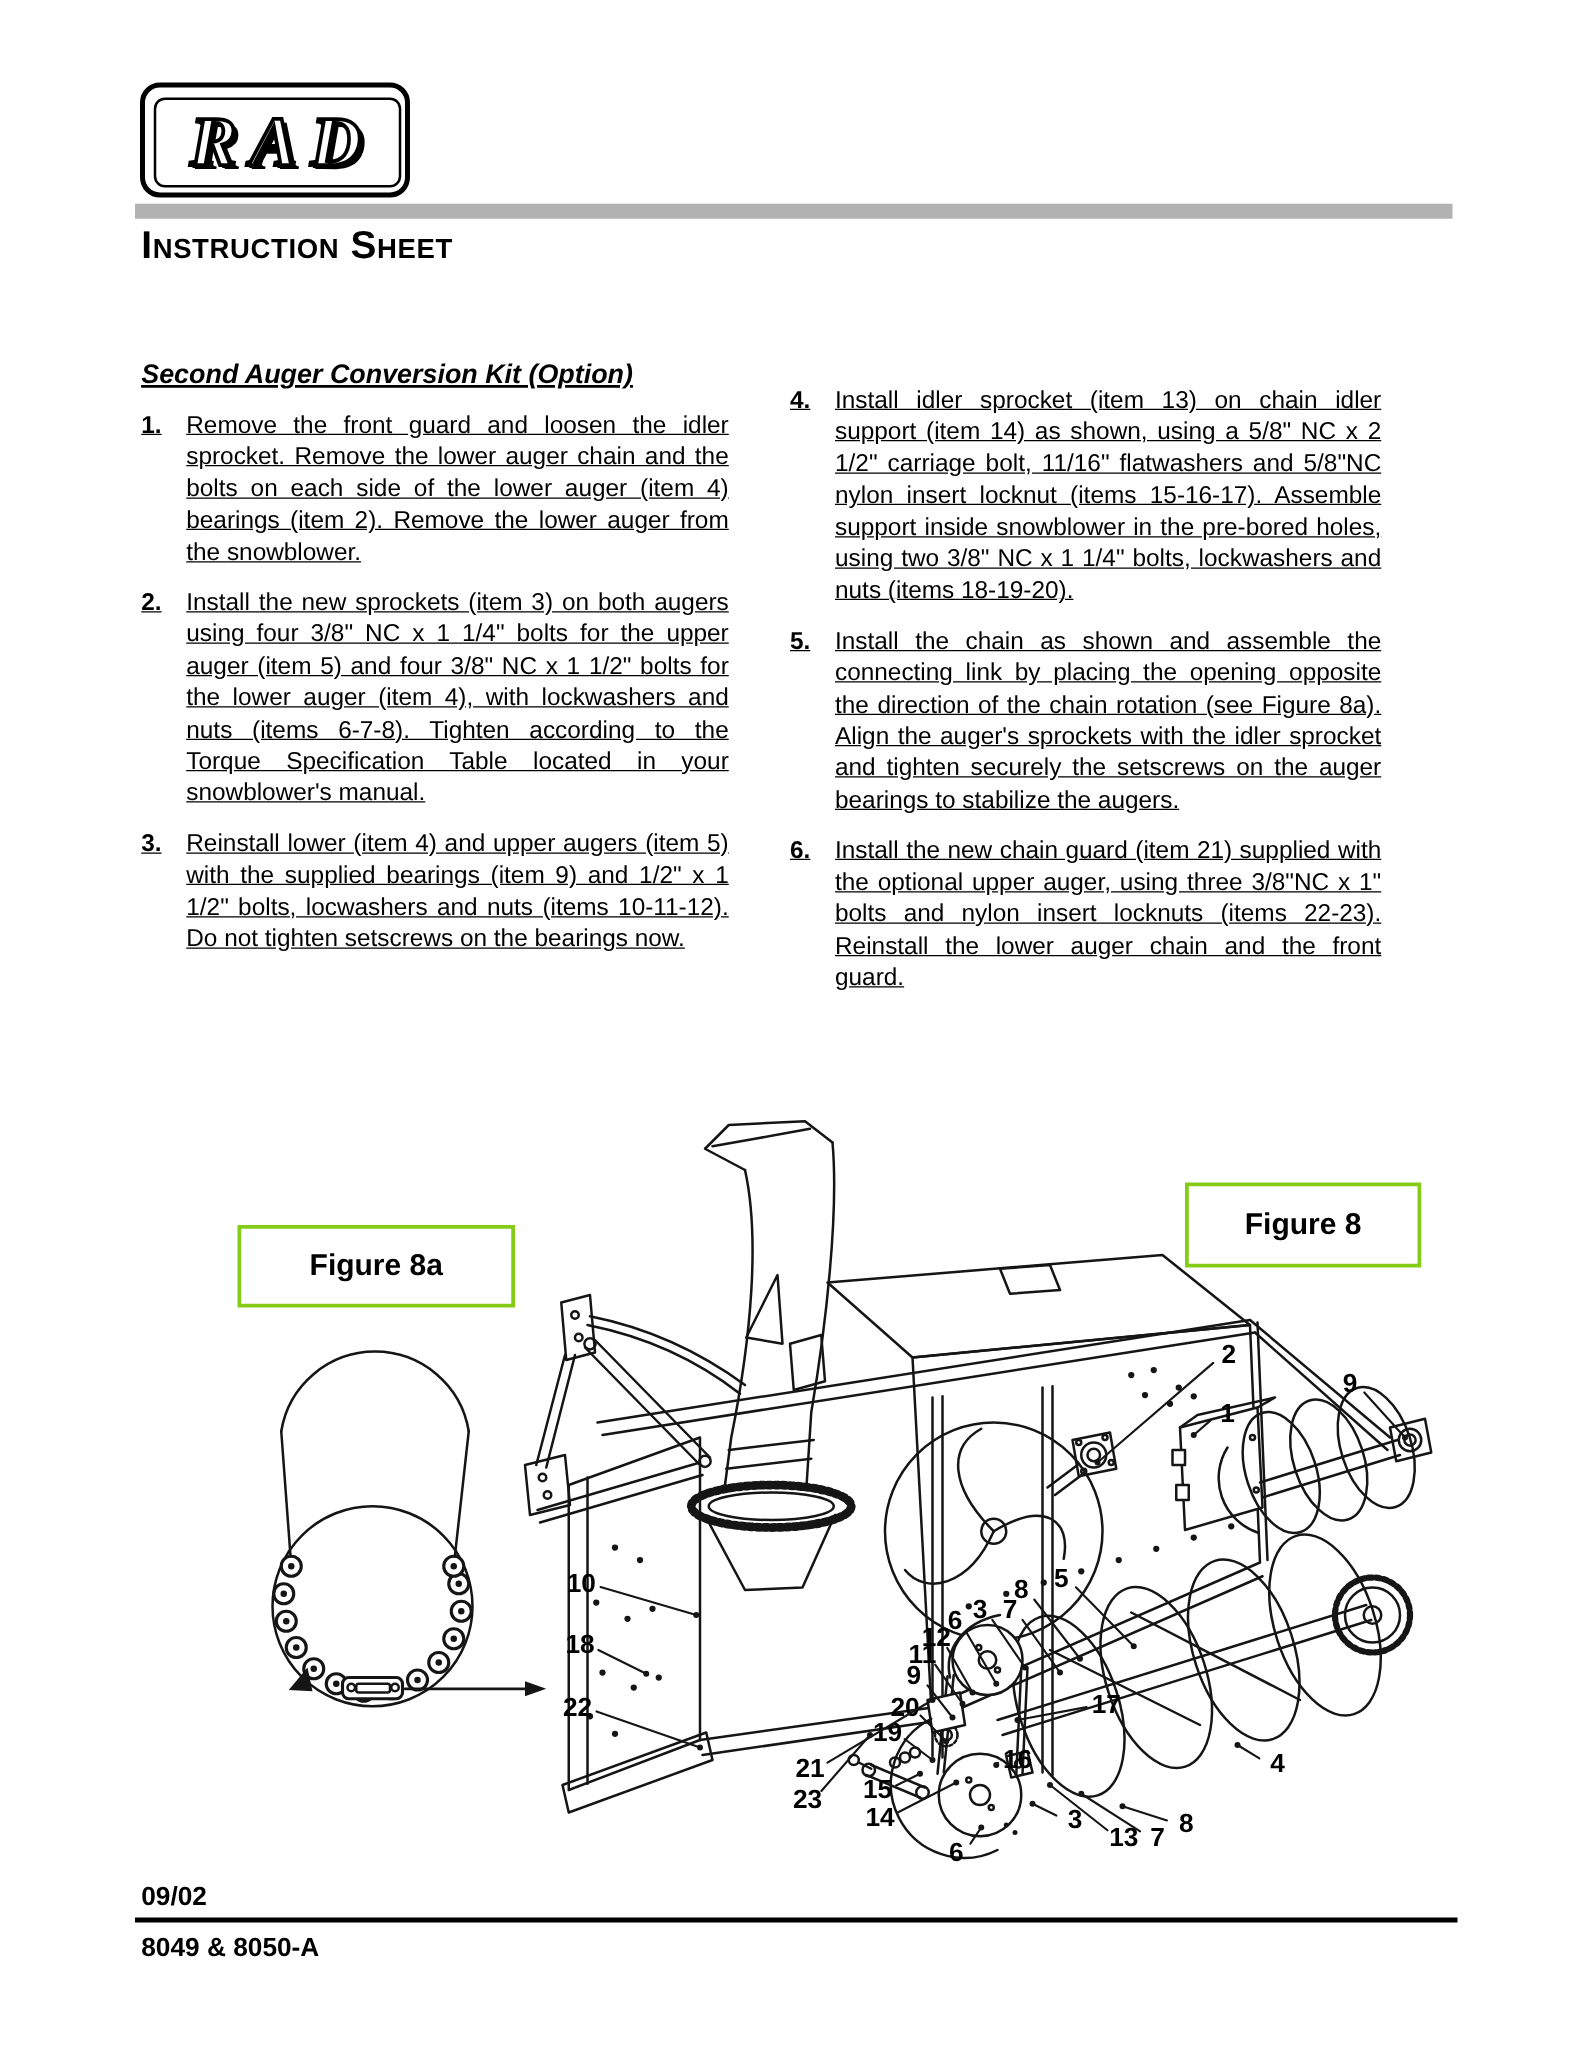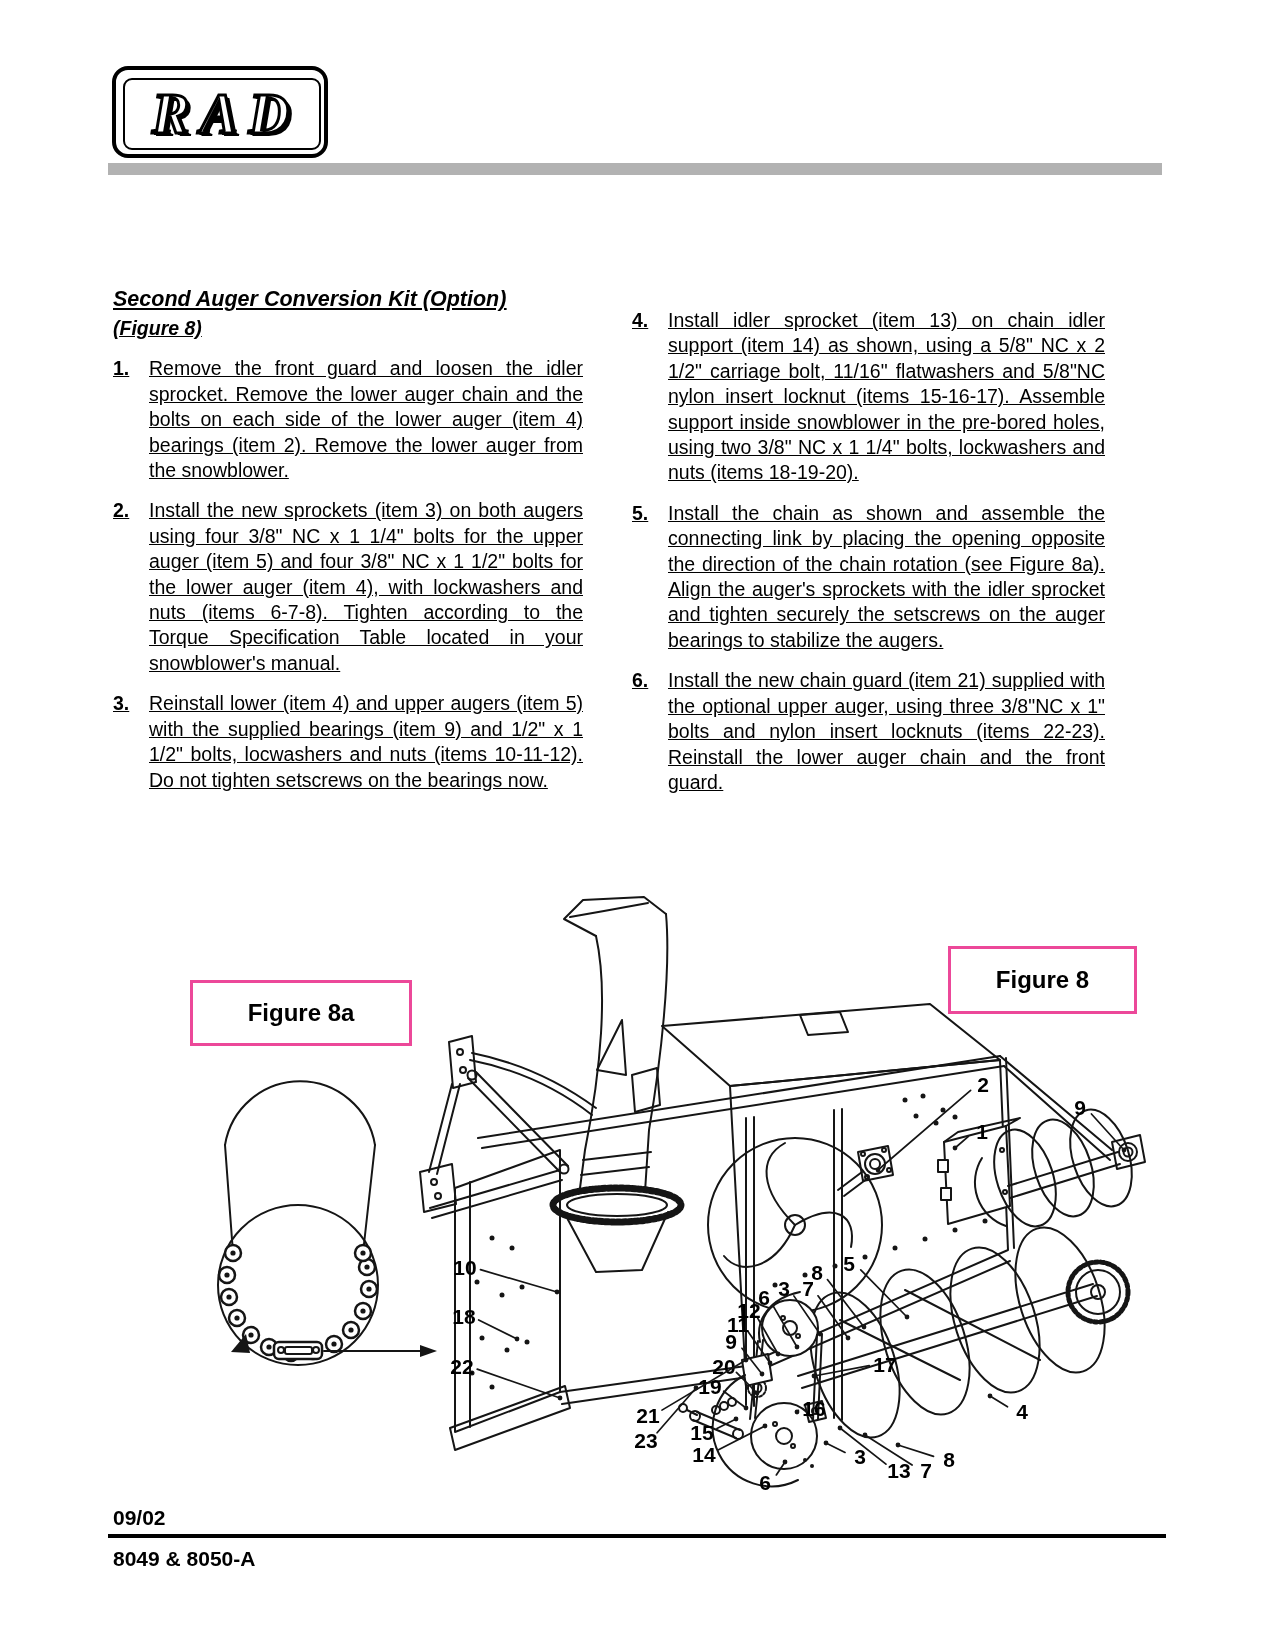--- a/index.html
+++ b/index.html
@@ -34,21 +34,21 @@
   .sec-sub   { font-size:19.5px; font-weight:bold; font-style:italic; margin-top:3px; }
 
   .step { display:flex; margin-top:15px; }
   .step-num  { width:36px; flex:none; font-weight:bold; }
   .step-text { flex:1; text-align:justify; }
 
   
   .fig-area { position:absolute; left:0; top:820px; width:1275px; height:710px; }
   .fig-area svg { position:absolute; left:0; top:0; }
 
-  .figbox { position:absolute; border:3px solid #ec4899; background:#fff;
+  .figbox { position:absolute; border:3px solid #84cc16; background:#fff;
             display:flex; align-items:center; justify-content:center;
             font-weight:bold; font-size:24px; }
   .figbox-8a { left:190px; top:160px; width:216px; height:60px; }
   .figbox-8  { left:948px; top:126px; width:183px; height:62px; }
 
   
   .footer-line { position:absolute; left:108px; top:1534px; width:1058px; height:4px; background:#000; }
   .footer-doc  { position:absolute; left:113px; top:1547px; font-size:21px; font-weight:bold; }
   .footer-date { position:absolute; left:113px; top:1506px; font-size:21px; font-weight:bold; }
 </style>
@@ -58,24 +58,24 @@
 <div class="page">
 
   <div class="logo">
     <div class="logo-inner">
       <span class="logo-text">RAD</span>
     </div>
   </div>
 
   <div class="graybar"></div>
 
+  <div class="hdr hdr-left">Instruction Sheet</div>
 
   <div class="col col-left">
     <div class="sec-title">Second Auger Conversion Kit (Option)</div>
-    <div class="sec-sub">(Figure 8)</div>
 
     <div class="step">
       <div class="step-num">1.</div>
       <div class="step-text">Remove the front guard and loosen the idler sprocket. Remove the lower auger chain and the bolts on each side of the lower auger (item 4) bearings (item 2). Remove the lower auger from the snowblower.</div>
     </div>
     <div class="step">
       <div class="step-num">2.</div>
       <div class="step-text">Install the new sprockets (item 3) on both augers using four 3/8" NC x 1 1/4" bolts for the upper auger (item 5) and four 3/8" NC x 1 1/2" bolts for the lower auger (item 4), with lockwashers and nuts (items 6-7-8). Tighten according to the Torque Specification Table located in your snowblower's manual.</div>
     </div>
     <div class="step">

